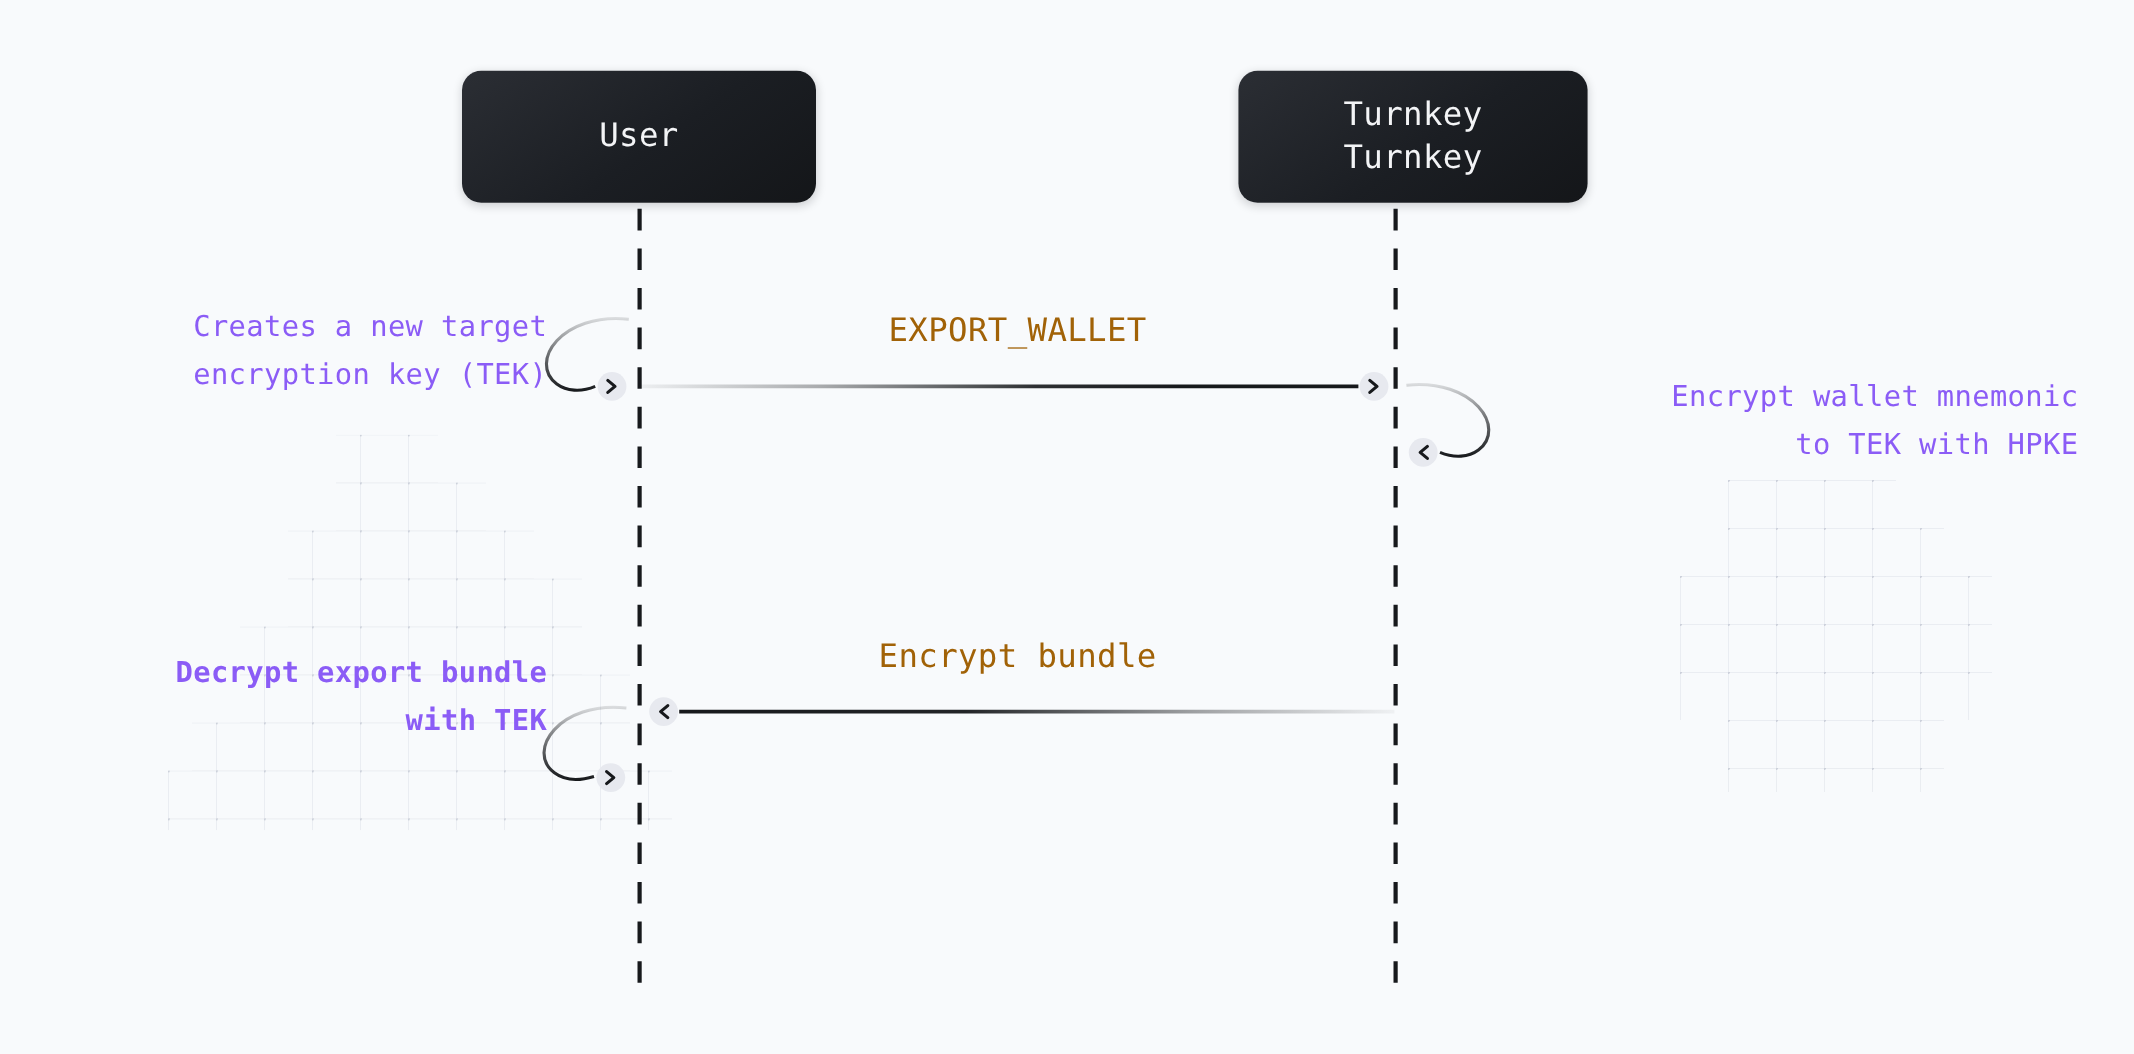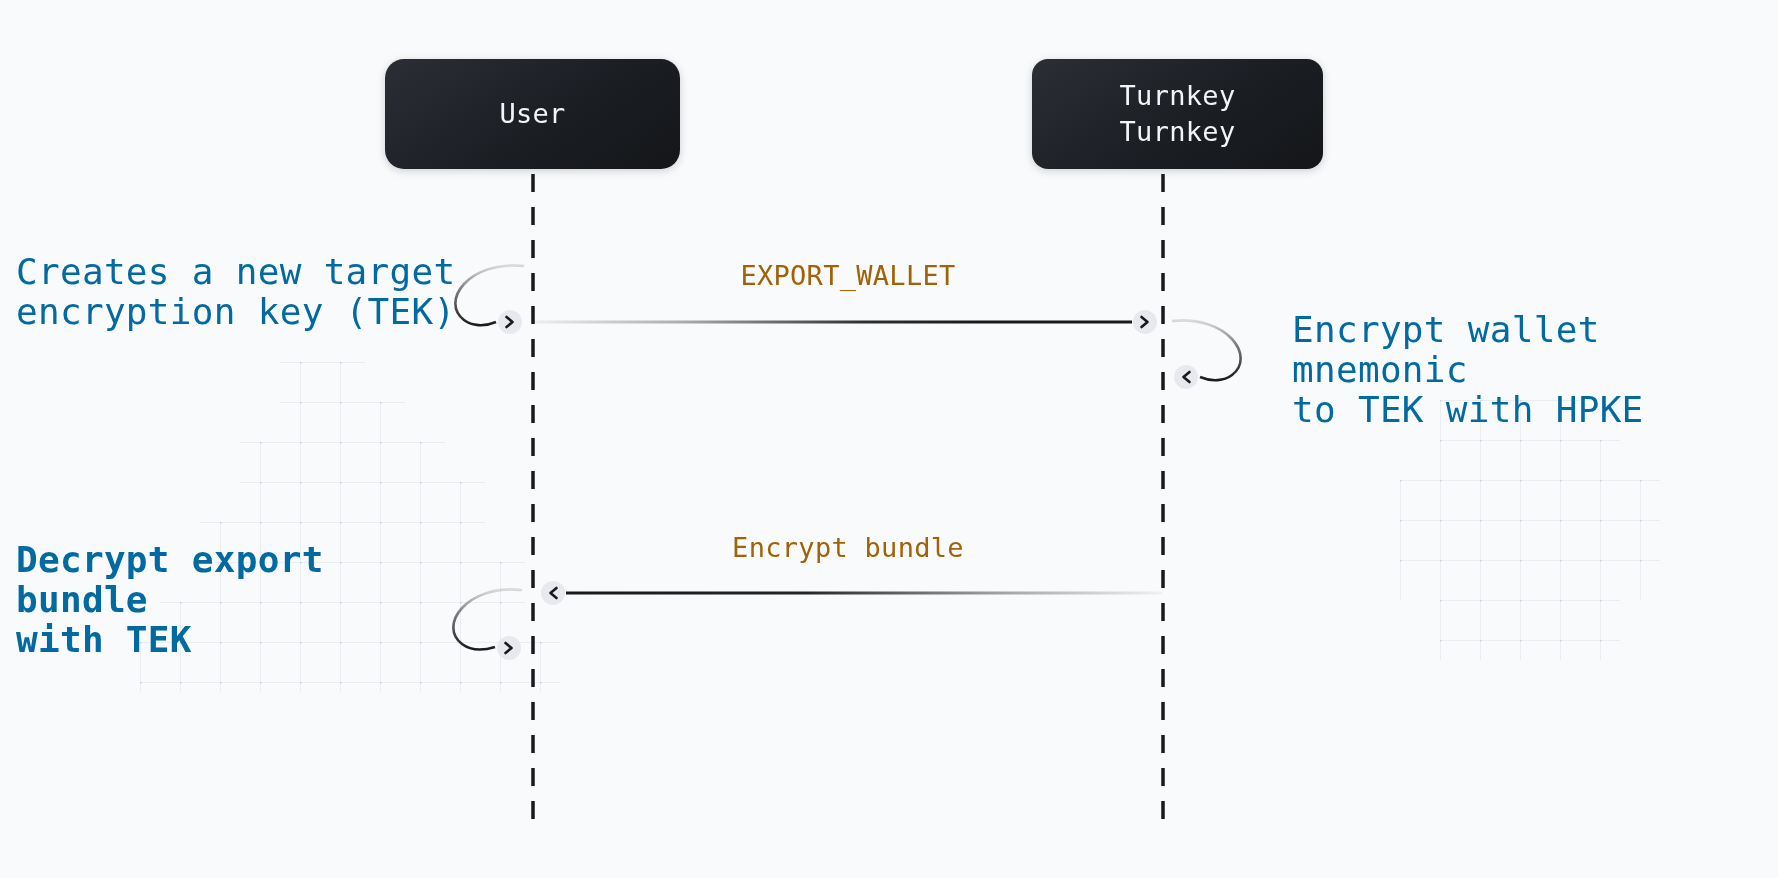--- a/index.html
+++ b/index.html
@@ -35,33 +35,33 @@
 
   
   .actor-box{
     position:absolute;
     background:linear-gradient(145deg,#2b2e34 0%,#1b1e23 55%,#141619 100%);
     border-radius:16px;
     box-shadow:0 2px 8px rgba(15,18,24,.18);
     display:flex;flex-direction:column;align-items:center;justify-content:center;
     color:#f3f4f6;font-size:27px;letter-spacing:.3px;line-height:36px;
   }
-  .actor-user{left:385px;top:59px;width:295px;height:110px;border-radius:19px;}
+  .actor-user{left:385px;top:59px;width:295px;height:110px;}
   .actor-turnkey{left:1032px;top:59px;width:291px;height:110px;}
 
   
   .msg-label{
     position:absolute;width:500px;text-align:center;
     font-size:27px;letter-spacing:.3px;line-height:40px;color:#a16207;
   }
   .msg-label-1{left:598px;top:256px;}
   .msg-label-2{left:598px;top:528px;}
   .annotation{
-    position:absolute;width:440px;text-align:left;
-    font-size:36px;letter-spacing:.3px;line-height:40px;color:#0369a1;z-index:3;
+    position:absolute;width:440px;text-align:right;
+    font-size:24px;letter-spacing:.3px;line-height:40px;color:#8b5cf6;z-index:3;
   }
   .anno-1{left:16px;top:252px;}
   .anno-2{left:1292px;top:310px;}
   .anno-3{left:16px;top:540px;font-weight:bold;}
 
   svg.layer{position:absolute;left:0;top:0;z-index:2;}
 </style>
 </head>
 <body>
 

